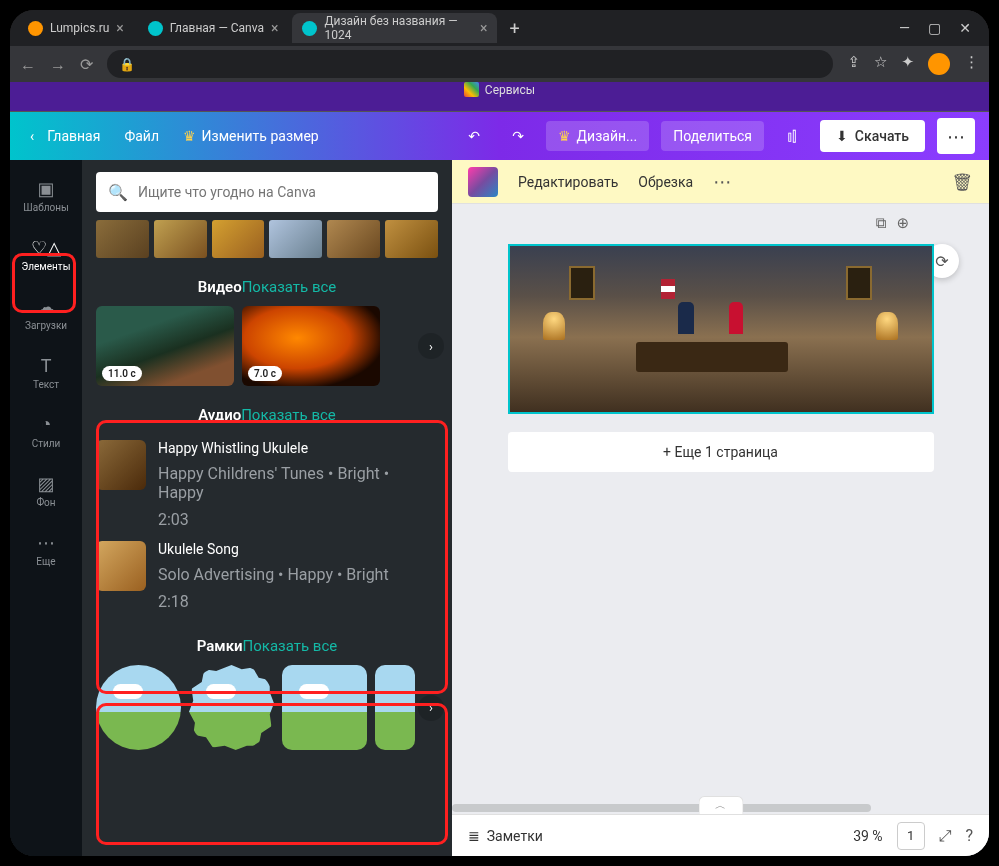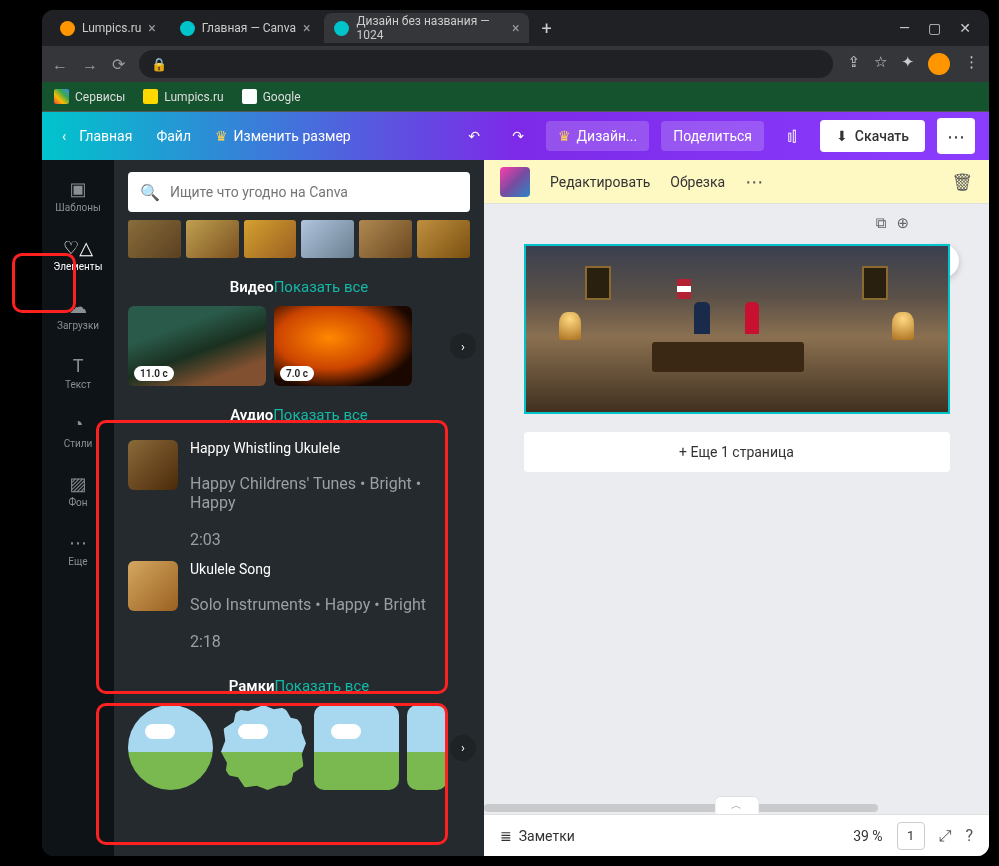--- a/index.html
+++ b/index.html
@@ -1,38 +1,38 @@
 <!DOCTYPE html>
 <html><head>
 <meta charset="utf-8">
 <style>
 * { box-sizing: border-box; margin: 0; padding: 0; font-family: -apple-system, BlinkMacSystemFont, "Segoe UI", Roboto, sans-serif; }
 body { width: 999px; height: 866px; background: #000; overflow: hidden; border-radius: 18px; position: relative; }
-.window { position: absolute; inset: 10px; border-radius: 12px; overflow: hidden; background: #2d2d2d; display: flex; flex-direction: column; margin-left: 32px; }
+.window { position: absolute; inset: 10px; border-radius: 24px; overflow: hidden; background: #2d2d2d; display: flex; flex-direction: column; }
 
 
 .chrome-tabs { background: #202124; height: 36px; display: flex; align-items: center; padding: 0 8px; gap: 4px; }
 .tab { display: flex; align-items: center; gap: 7px; padding: 0 10px; height: 30px; border-radius: 8px 8px 0 0; color: #ccc; font-size: 12px; cursor: pointer; max-width: 205px; }
 .tab.active { background: #35363a; }
 .tab-close { color: #999; font-size: 14px; margin-left: auto; }
 .tab-icon { width: 15px; height: 15px; border-radius: 50%; flex: none; }
 .new-tab { color: #ccc; padding: 0 8px; font-size: 18px; }
 .win-controls { margin-left: auto; display: flex; gap: 18px; padding-right: 10px; color: #ccc; }
 .win-btn { cursor: pointer; font-size: 14px; }
 
 .addr-bar { background: #35363a; height: 36px; display: flex; align-items: center; padding: 0 10px; gap: 14px; }
 .nav-btn { color: #999; font-size: 16px; cursor: pointer; }
 .url-box { flex: 1; background: #202124; border-radius: 16px; height: 28px; display: flex; align-items: center; padding: 0 12px; gap: 8px; color: #ccc; font-size: 13px; }
 .lock { color: #999; }
 .url-text { color: #999; }
 .url-text .host { color: #eee; }
 .addr-icons { display: flex; gap: 14px; color: #ccc; font-size: 15px; }
 .avatar { width: 22px; height: 22px; border-radius: 50%; background: #ff9500; }
 
-.bookmarks { background: #14532d; height: 30px; display: flex; align-items: center; padding: 0 12px; gap: 18px; border-bottom: 1px solid #555; }
+.bookmarks { background: #4c1d95; height: 30px; display: flex; align-items: center; padding: 0 12px; gap: 18px; border-bottom: 1px solid #555; flex-direction: column; }
 .bm { display: flex; align-items: center; gap: 6px; color: #ddd; font-size: 12px; cursor: pointer; }
 .bm-icon { width: 15px; height: 15px; background: #999; border-radius: 2px; }
 .bm-icon.apps { background: linear-gradient(45deg,#ea4335,#fbbc05,#34a853,#4285f4); }
 .bm-icon.y { background: #ffd800; }
 .bm-icon.g { background: #fff; }
 
 
 .canva-top { height: 48px; background: linear-gradient(90deg, #00c4cc 0%, #7d2ae8 50%, #8b3dff 100%); display: flex; align-items: center; padding: 0 14px; gap: 12px; color: #fff; font-size: 14px; }
 .top-btn { display: flex; align-items: center; gap: 6px; cursor: pointer; padding: 0 6px; }
 .crown { color: #ffd34e; }
@@ -74,21 +74,21 @@
 .vc1 { background: linear-gradient(160deg,#2a5a4a 30%,#1a3020 55%,#805030 80%); }
 .vc2 { background: radial-gradient(ellipse at 40% 40%,#ff8800,#cc4400 45%,#1a0800 75%); }
 .dur { position: absolute; left: 6px; bottom: 5px; background: #fff; color: #222; font-size: 10px; font-weight: 600; padding: 2px 6px; border-radius: 9px; }
 .carousel-next { position: absolute; right: -6px; top: 50%; transform: translateY(-50%); width: 26px; height: 26px; background: rgba(30,34,38,0.9); border-radius: 50%; color: #fff; display: flex; align-items: center; justify-content: center; font-size: 13px; cursor: pointer; }
 
 .audio-item { display: flex; gap: 12px; padding: 6px 0; cursor: pointer; }
 .audio-thumb { width: 50px; height: 50px; border-radius: 6px; flex: none; }
 .at1 { background: linear-gradient(135deg,#8b6a3a,#4b2a0a); }
 .at2 { background: linear-gradient(135deg,#d4a860,#9a6020); }
 .at3 { background: linear-gradient(180deg,#e8e8e8 40%,#2a6a7a 40%,#a04040); }
-.audio-info { display: flex; flex-direction: column; gap: 18px; }
+.audio-info { display: flex; flex-direction: column; gap: 8px; }
 .audio-title { color: #fff; font-size: 14px; }
 .audio-meta { color: #9a9fa4; font-size: 16px; }
 
 .frames-row { display: flex; gap: 8px; position: relative; }
 .frame { width: 85px; height: 85px; border-radius: 6px; overflow: hidden; cursor: pointer; background: linear-gradient(#a8d8f0 55%,#7ab850 55%); position: relative; }
 .frame.circle { border-radius: 50%; }
 .frame.badge { border-radius: 45% 45% 45% 45%; clip-path: polygon(50% 0%,62% 5%,75% 3%,82% 15%,95% 18%,95% 32%,100% 45%,95% 58%,97% 72%,85% 80%,82% 95%,68% 95%,55% 100%,42% 95%,28% 97%,20% 85%,5% 82%,7% 68%,0% 55%,5% 42%,3% 28%,15% 20%,18% 5%,32% 7%); }
 .frame.square { border-radius: 10px; }
 .frame-cloud { position: absolute; top: 22%; left: 20%; width: 35%; height: 18%; background: #fff; border-radius: 10px; }
 
@@ -295,21 +295,21 @@
           <div class="audio-info">
             <span class="audio-title">Happy Whistling Ukulele</span>
             <span class="audio-meta">Happy Childrens' Tunes • Bright • Happy</span>
             <span class="audio-meta">2:03</span>
           </div>
         </div>
         <div class="audio-item">
           <div class="audio-thumb at2"></div>
           <div class="audio-info">
             <span class="audio-title">Ukulele Song</span>
-            <span class="audio-meta">Solo Instruments • Happy • Bright</span>
+            <span class="audio-meta">Solo Advertising • Happy • Bright</span>
             <span class="audio-meta">2:18</span>
           </div>
         </div>
       </div>
 
       <div class="section">
         <div class="sec-head">
           <span class="sec-title">Рамки</span>
           <span class="sec-all">Показать все</span>
         </div>

